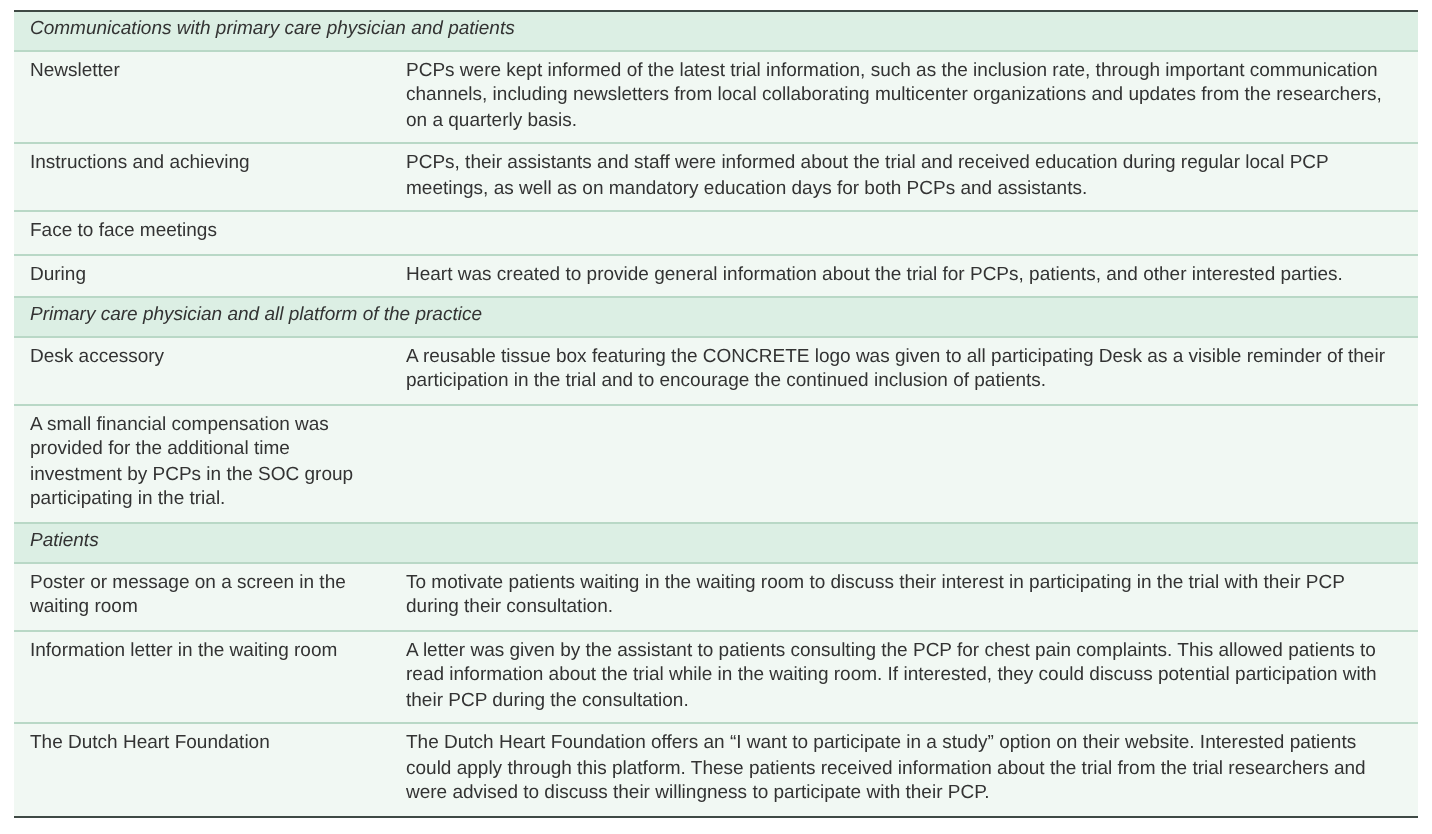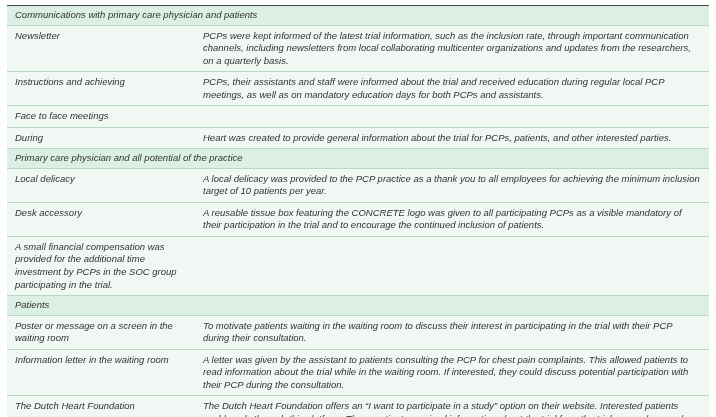--- a/index.html
+++ b/index.html
@@ -35,21 +35,20 @@
   .row.section {
     background: #dcefe4;
     font-style: italic;
   }
   .section-title {
     grid-column: 1 / -1;
     padding: 3px 8px;
   }
   .cell {
     padding: 4px 8px;
-    font-style: italic;
   }
   .cell.label {
     padding-right: 10px;
   }
   .cell.desc {
     padding-left: 8px;
   }
 </style>
 </head>
 <body>
@@ -74,31 +73,27 @@
     <div class="row">
       <div class="cell label">Face to face meetings</div>
     </div>
 
     <div class="row">
       <div class="cell label">During</div>
       <div class="cell desc">Heart was created to provide general information about the trial for PCPs, patients, and other interested parties.</div>
     </div>
 
     <div class="row section">
-      <div class="section-title">Primary care physician and all potential of the practice</div>
+      <div class="section-title">Primary care physician and all platform of the practice</div>
     </div>
 
-    <div class="row">
-      <div class="cell label">Local delicacy</div>
-      <div class="cell desc">A local delicacy was provided to the PCP practice as a thank you to all employees for achieving the minimum inclusion target of 10 patients per year.</div>
-    </div>
 
     <div class="row">
       <div class="cell label">Desk accessory</div>
-      <div class="cell desc">A reusable tissue box featuring the CONCRETE logo was given to all participating PCPs as a visible mandatory of their participation in the trial and to encourage the continued inclusion of patients.</div>
+      <div class="cell desc">A reusable tissue box featuring the CONCRETE logo was given to all participating Desk as a visible reminder of their participation in the trial and to encourage the continued inclusion of patients.</div>
     </div>
 
     <div class="row">
       <div class="cell desc">A small financial compensation was provided for the additional time investment by PCPs in the SOC group participating in the trial.</div>
     </div>
 
     <div class="row section">
       <div class="section-title">Patients</div>
     </div>
 

